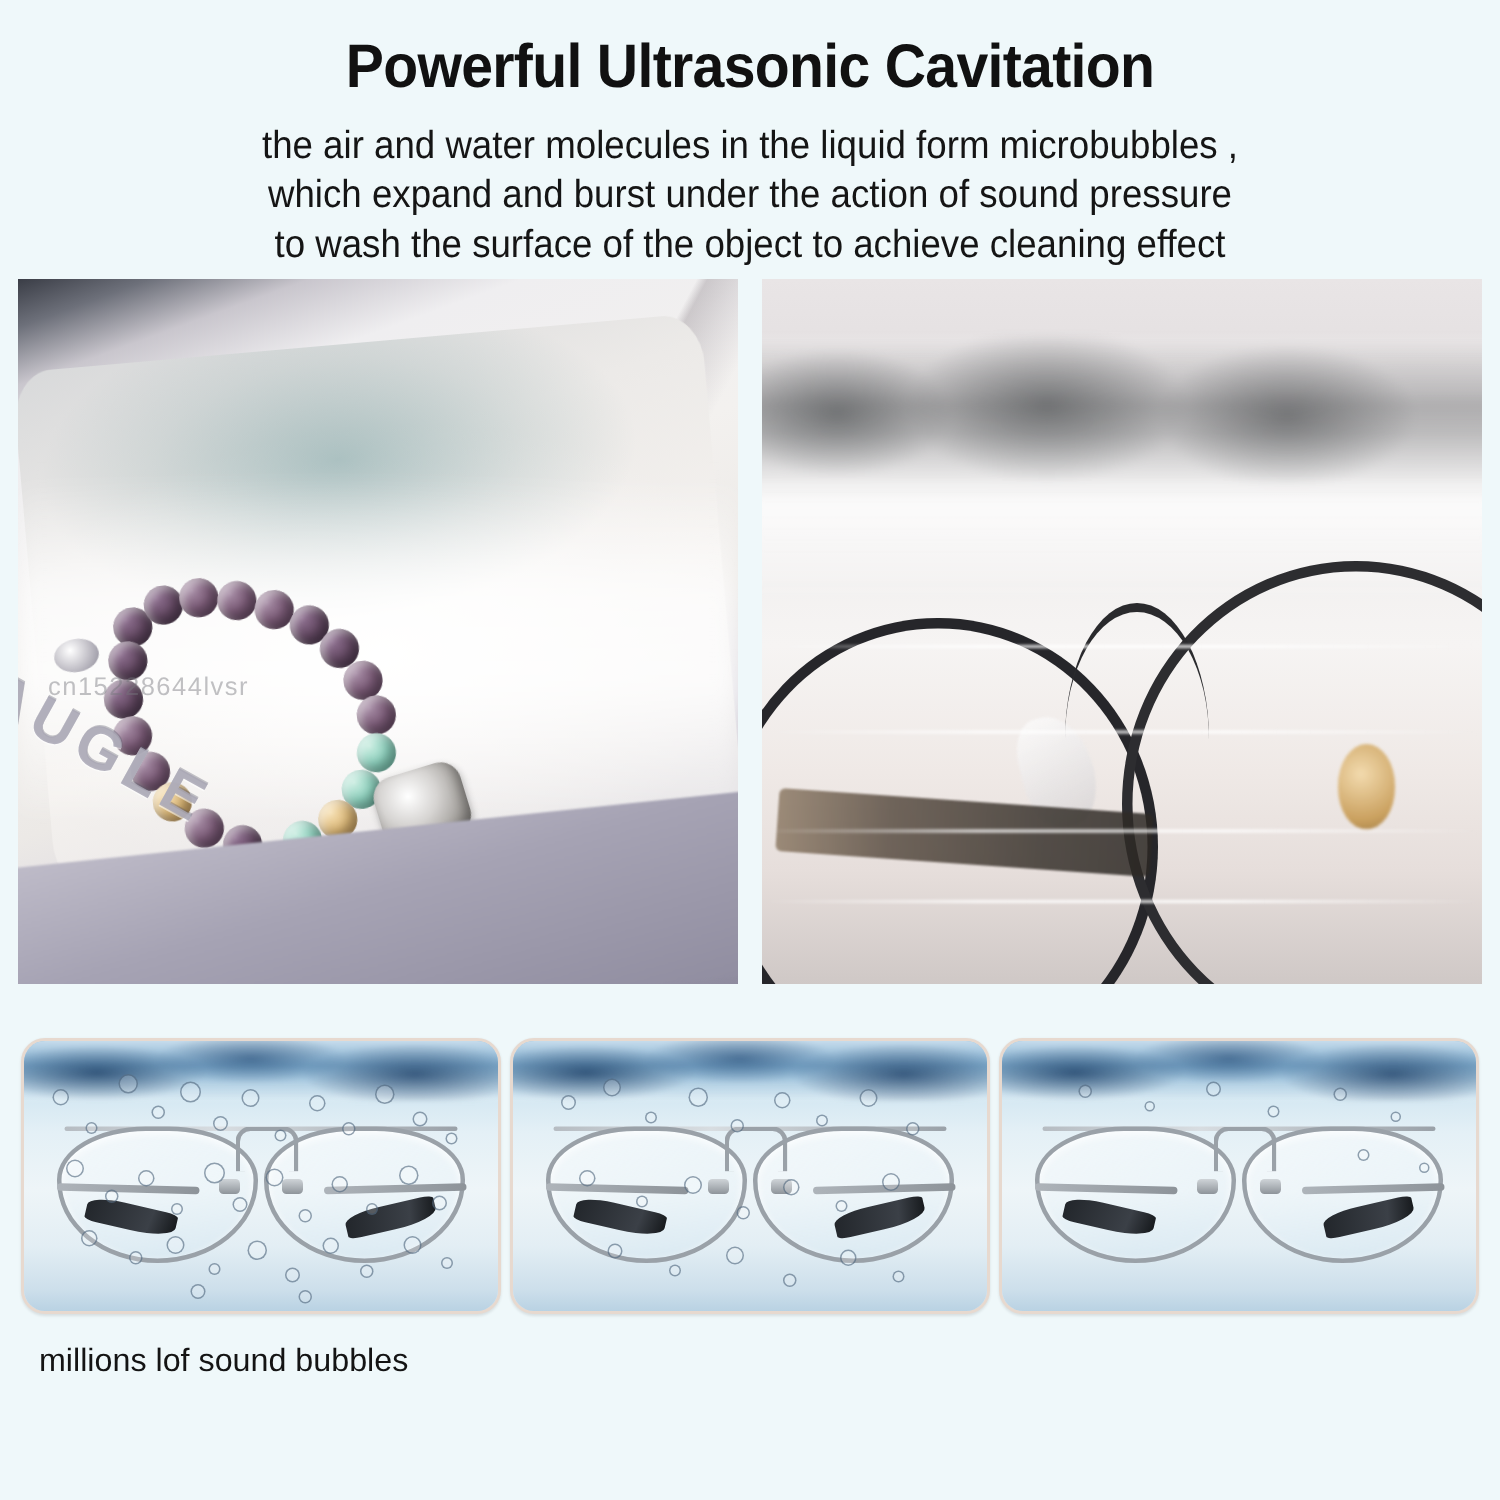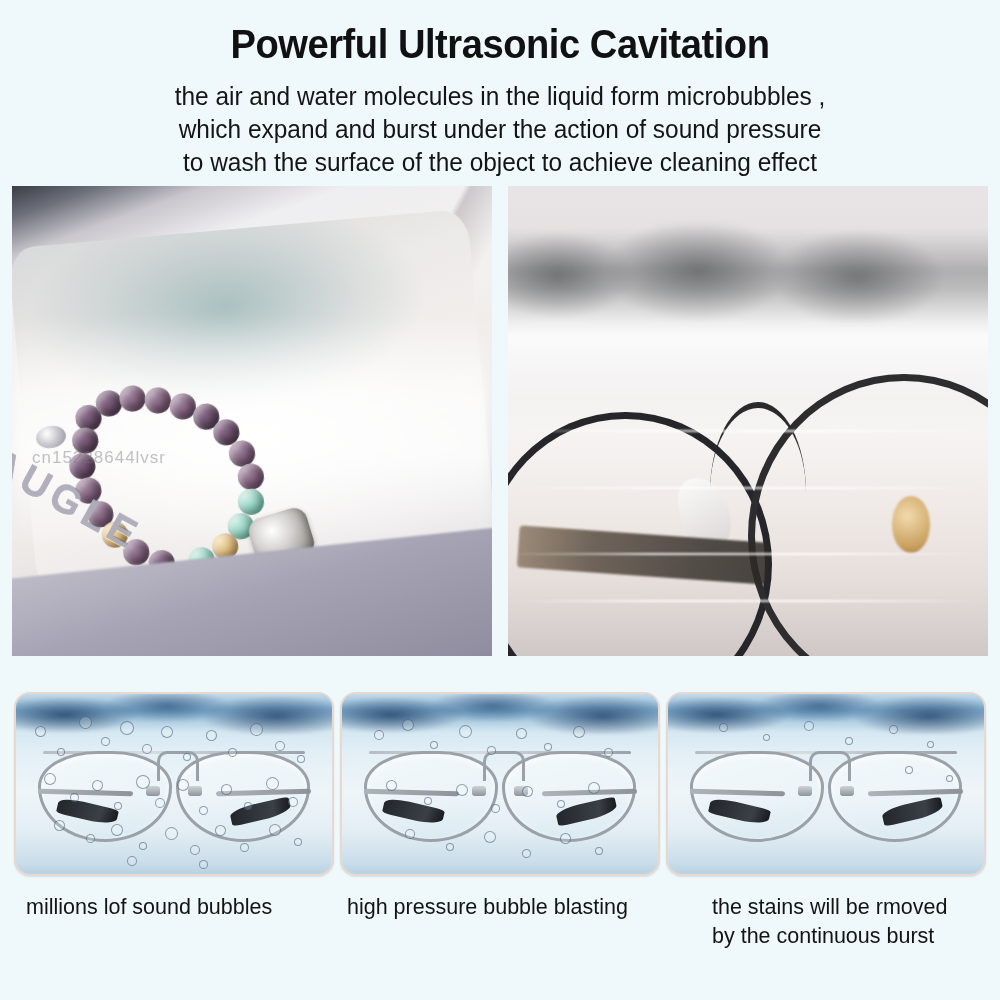--- a/index.html
+++ b/index.html
@@ -444,21 +444,16 @@
       </div>
     </div>
 
   </div>
 
   <div class="captions">
     <div class="cap cap1">
       <div>millions lof sound bubbles</div>
     </div>
     <div class="cap cap2">
-      <div>high pressure bubble blasting</div>
-    </div>
-    <div class="cap cap3">
-      <div>the stains will be rmoved</div>
-      <div>by the continuous burst</div>
     </div>
   </div>
 
 </div>
 
 </body></html>

